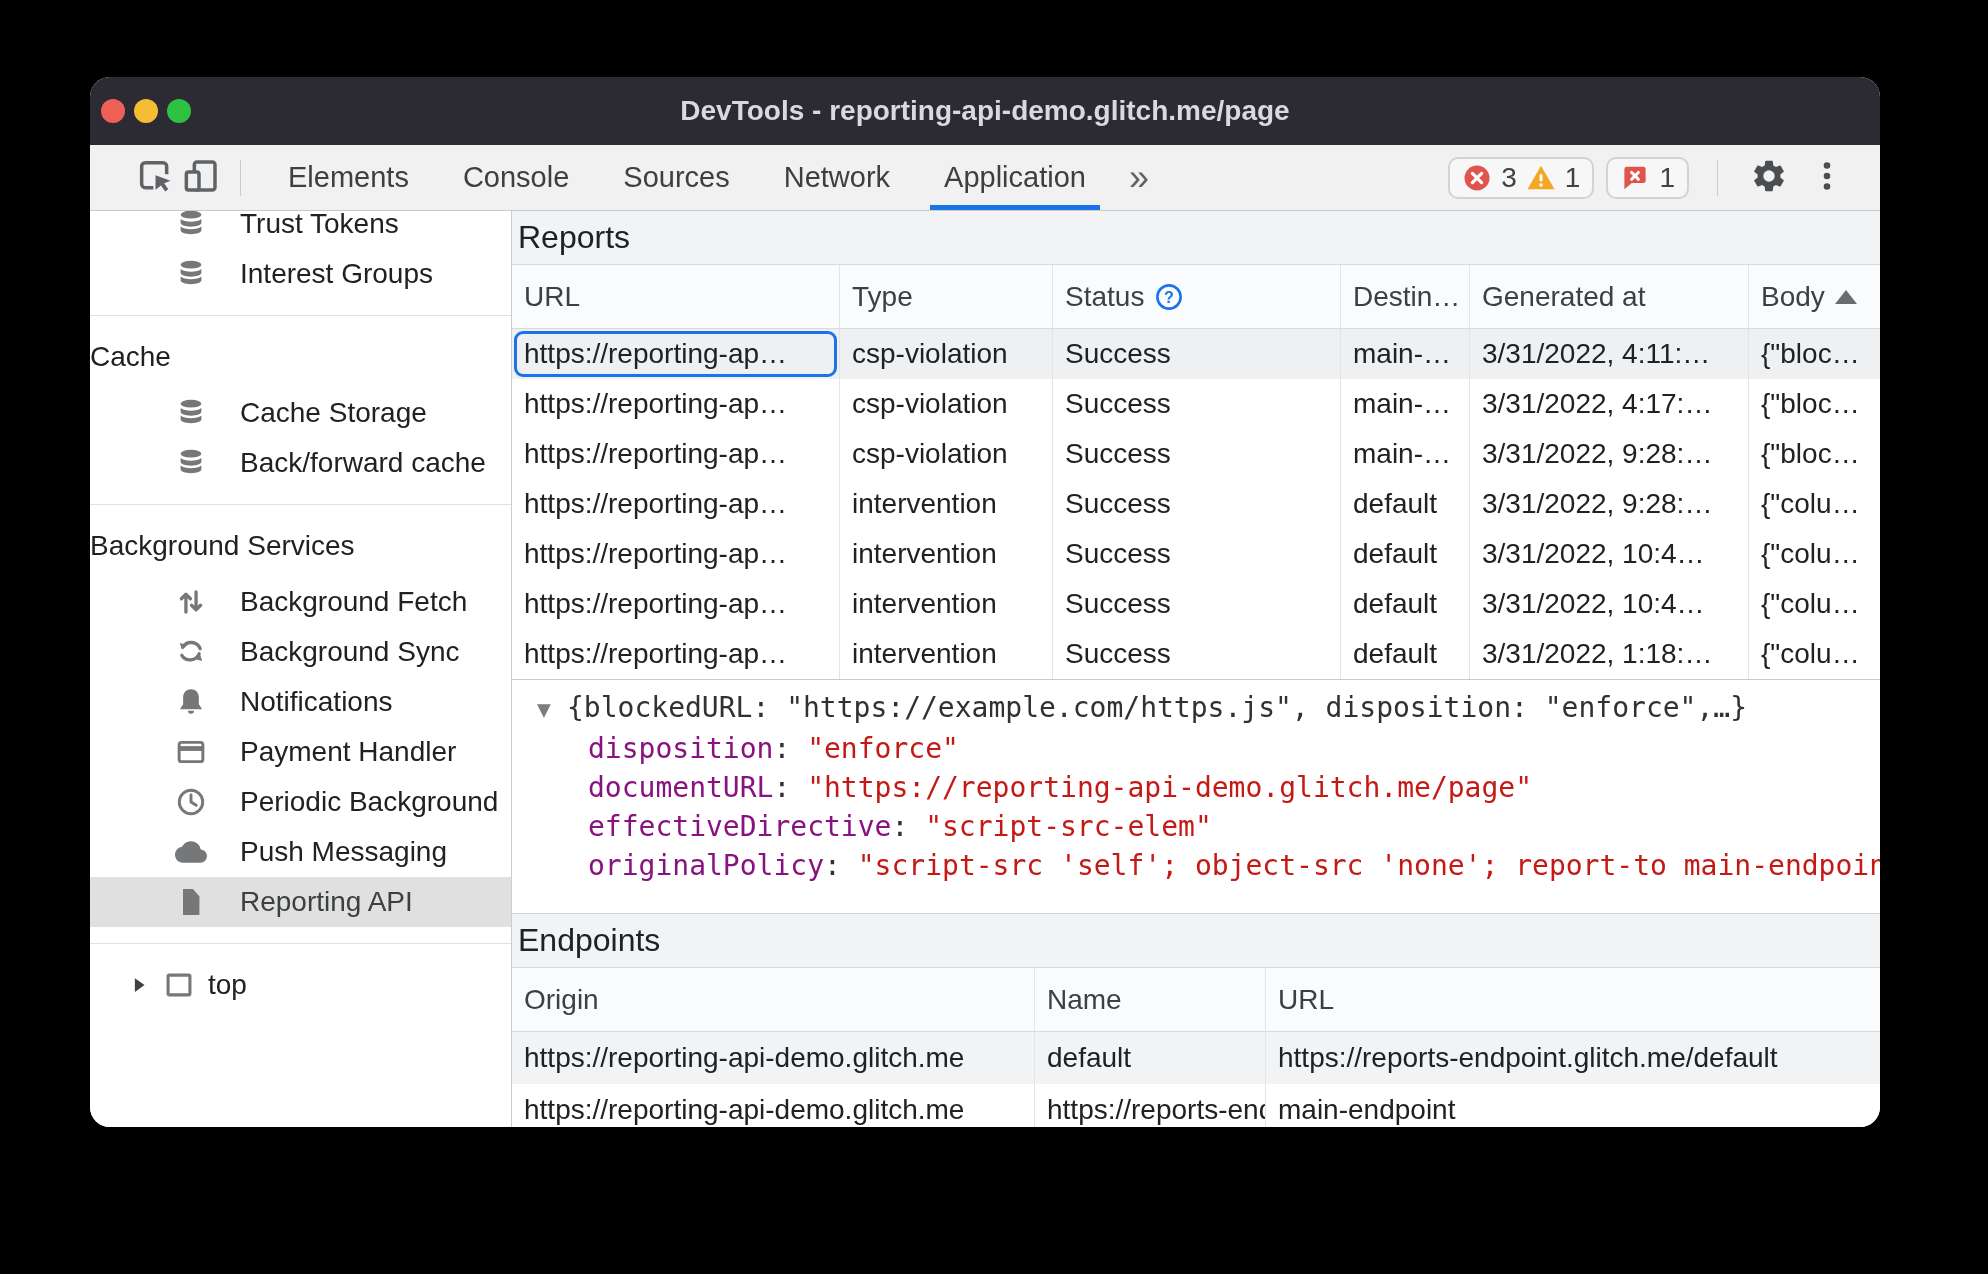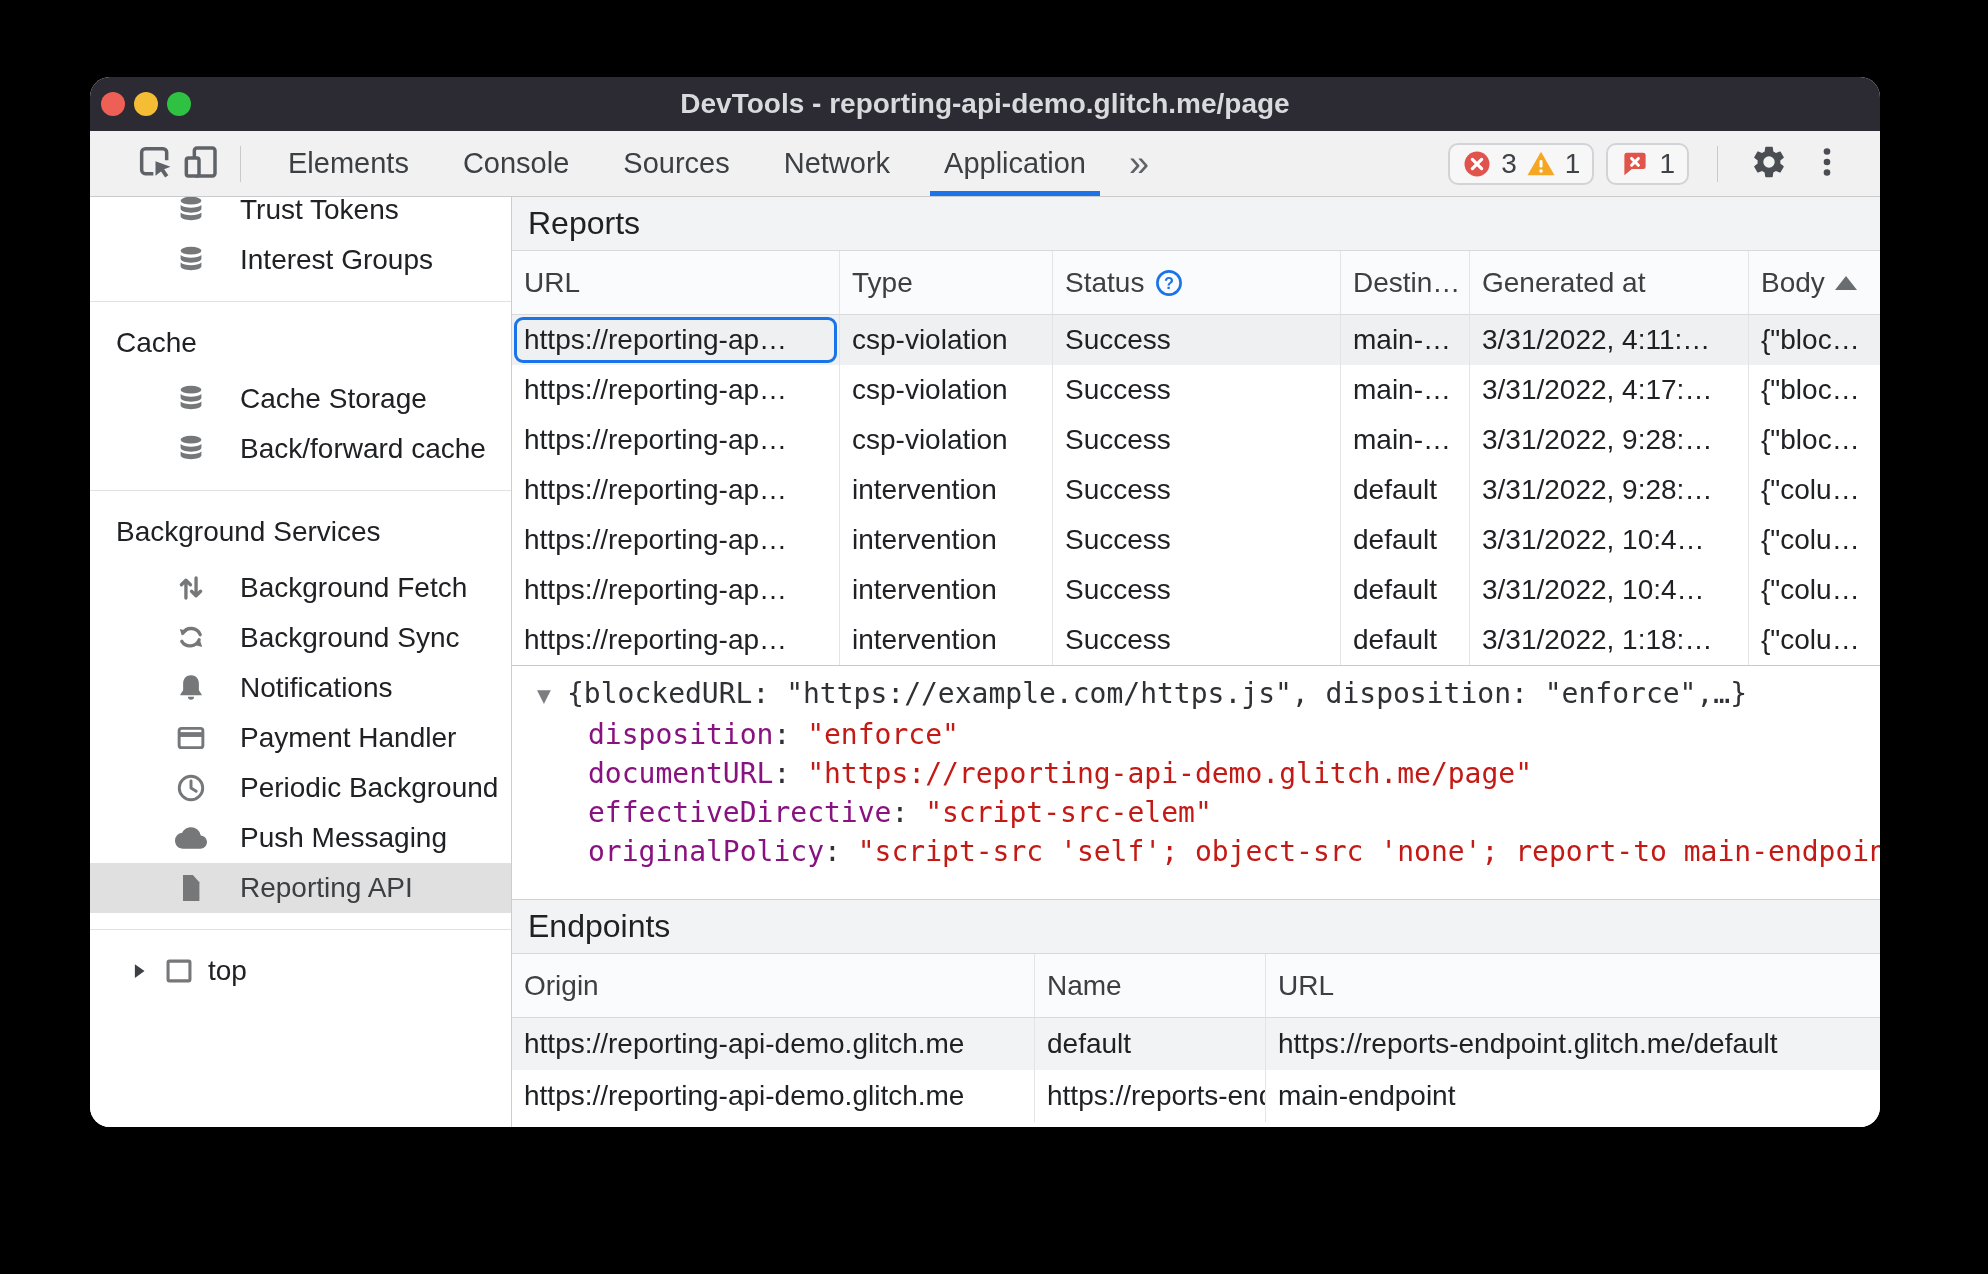--- a/index.html
+++ b/index.html
@@ -7,21 +7,21 @@
     width:1988px;height:1274px;background:#000;overflow:hidden;position:relative;
     font-family:"Liberation Sans","DejaVu Sans",sans-serif;
     -webkit-font-smoothing:antialiased;
   }
   .window{
     position:absolute;left:90px;top:77px;width:1790px;height:1050px;
     border-radius:20px;overflow:hidden;background:#fff;
     box-shadow:0 40px 140px 50px rgba(0,0,0,.65);
   }
   
-  .titlebar{height:54px;background:#2c2b33;position:relative;display:flex;align-items:center;}
+  .titlebar{height:68px;background:#2c2b33;position:relative;display:flex;align-items:center;}
   .lights{display:flex;gap:9px;padding-left:11px;position:relative;z-index:2;}
   .light{width:24px;height:24px;border-radius:50%;}
   .light.red{background:#ee5f55;}
   .light.yellow{background:#f5bd34;}
   .light.green{background:#2fc141;}
   .wtitle{position:absolute;left:0;right:0;text-align:center;color:#d9dadd;font-size:28px;font-weight:600;}
   
   .toolbar{height:65px;background:#f1f1f2;border-bottom:1px solid #c9cacc;display:flex;align-items:center;padding:0 30px 0 42px;}
   .tbtn{width:46px;height:46px;display:flex;align-items:center;justify-content:center;background:none;border:none;padding:0;}
   .tbtn svg{width:40px;height:40px;color:#5f6368;}
@@ -41,25 +41,25 @@
   .content{display:flex;height:930px;}
   .sidebar{width:421px;border-right:1px solid #cccdce;overflow:hidden;flex:none;background:#fff;}
   .side-row{height:50px;display:flex;align-items:center;padding-left:85px;gap:33px;font-size:28px;color:#202124;white-space:nowrap;}
   .side-row:first-child{margin-top:-12px;}
   .side-row.selected{background:#e0e0e0;color:#3c4043;}
   .side-row .sicon{width:32px;height:32px;flex:none;display:flex;color:#757779;}
   .side-row .sicon svg{width:32px;height:32px;}
   .side-row.frame-row{padding-left:38px;gap:13px;}
   .side-row .disc{width:22px;height:22px;display:flex;flex:none;}
   .side-row .disc svg{width:22px;height:22px;}
-  .side-header{height:50px;display:flex;align-items:center;padding-left:26px;font-size:28px;color:#202124;margin-bottom:6px;white-space:nowrap;}
+  .side-header{height:50px;display:flex;align-items:center;font-size:28px;color:#202124;margin-bottom:6px;white-space:nowrap;}
   .side-div{border-top:1px solid #e1e1e1;margin:16px 0;}
   
   .main{flex:1;display:flex;flex-direction:column;min-width:0;background:#fff;}
-  .section-bar{height:53px;flex:none;background:#f1f3f4;border-bottom:1px solid #d7d9db;display:flex;align-items:center;padding-left:16px;font-size:32px;font-weight:500;color:#202124;}
+  .section-bar{height:53px;flex:none;background:#f1f3f4;border-bottom:1px solid #d7d9db;display:flex;align-items:center;padding-left:6px;font-size:32px;font-weight:500;color:#202124;}
   .section-bar.topless{border-top:1px solid #cfd0d2;}
   .grow{display:grid;}
   .reports .grow{grid-template-columns:328px 213px 288px 129px 279px 1fr;}
   .endpoints .grow{grid-template-columns:523px 231px 1fr;}
   .gcell{padding:0 12px;white-space:nowrap;overflow:hidden;border-right:1px solid #e3e4e5;display:flex;align-items:center;gap:10px;font-size:28px;color:#202124;position:relative;}
   .grow .gcell:last-child{border-right:none;}
   .ghead{background:#fafbfc;}
   .ghead .gcell{height:63px;border-bottom:1px solid #d8d9da;color:#3c4043;}
   .grow.data .gcell{height:50px;}
   .grow.data.sel .gcell{background:#eef0f2;}

